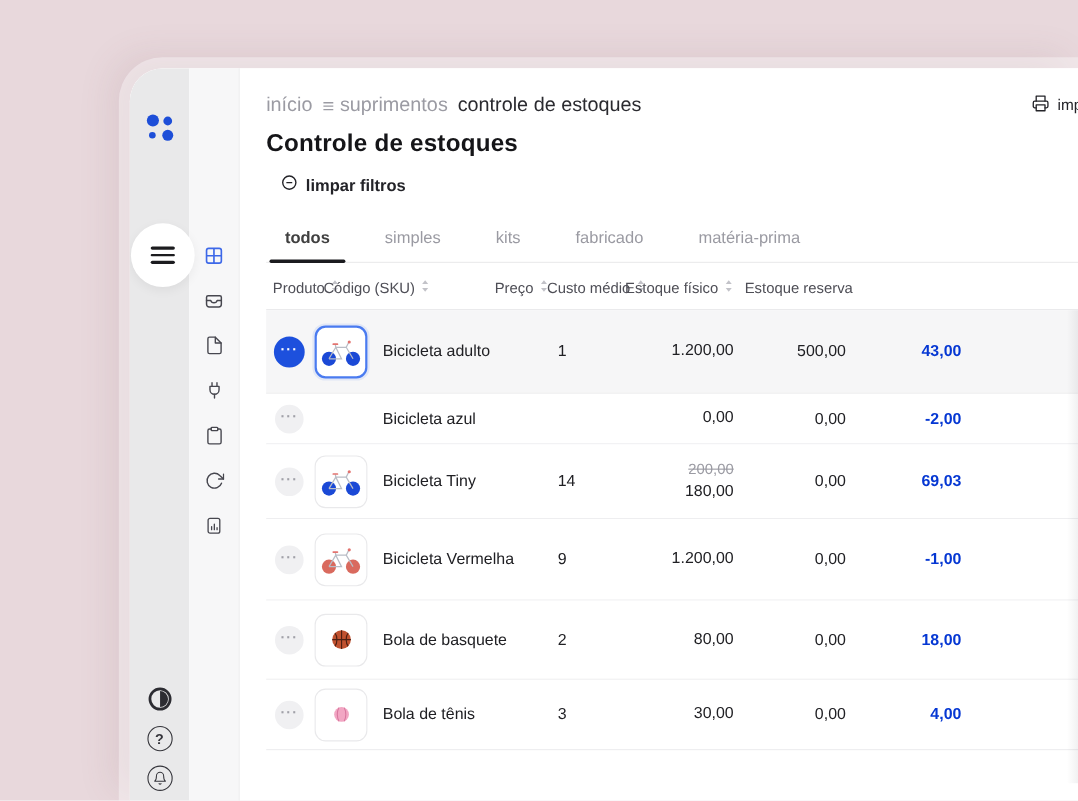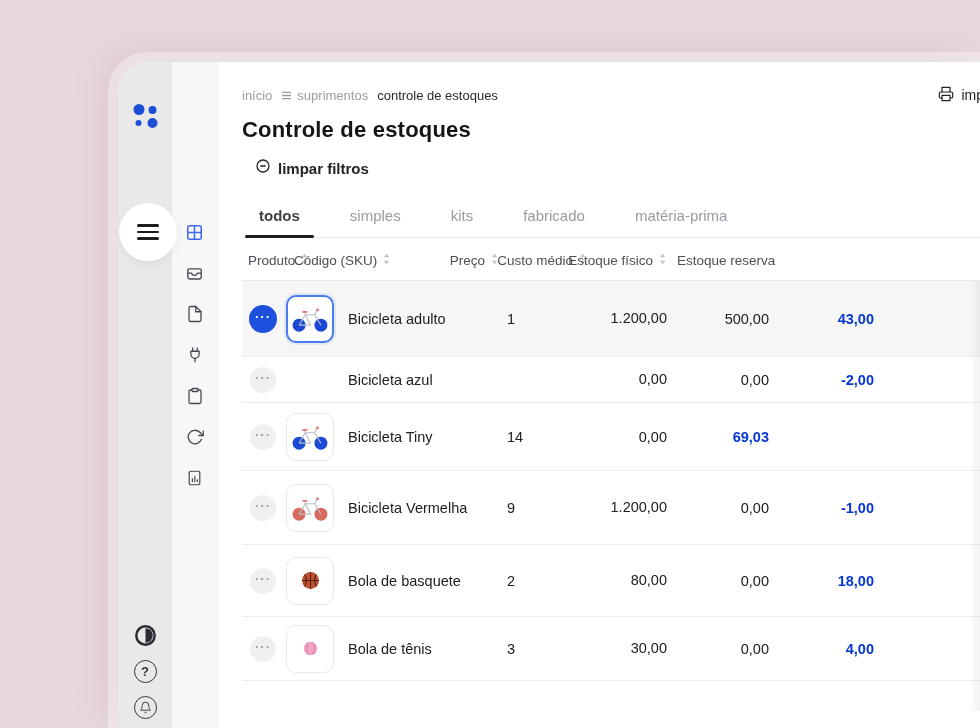--- a/index.html
+++ b/index.html
@@ -32,21 +32,21 @@
   .icon-col { position:absolute; left:54px; top:0; bottom:0; width:46px; background:#f7f7f8;
     border-right:1px solid #ededef; display:flex; flex-direction:column; align-items:center;
     padding-top:158px; gap:17px; }
   .side-icon { width:24px; height:24px; display:flex; align-items:center; justify-content:center;
     color:#47474f; cursor:pointer; }
   .side-icon.active { color:#3d68e8; }
 
   
   .main { position:absolute; left:100px; top:0; right:0; bottom:0; background:#fff; padding:24px 0 0 24px; overflow:hidden; }
   .topbar { display:flex; align-items:center; justify-content:space-between; padding-right:0; height:18px; }
-  .breadcrumb { display:flex; align-items:flex-end; gap:9px; font-size:13px; color:#9b9ba3; }
+  .breadcrumb { display:flex; align-items:flex-end; gap:9px; font-size:18px; color:#9b9ba3; }
   .crumb { cursor:pointer; display:flex; align-items:center; gap:5px; }
   .crumb.current { color:#2a2a2f; font-weight:500; cursor:default; }
   .print-btn { display:flex; align-items:center; gap:7px; font-size:14px; font-weight:500;
     color:#242429; background:none; border:none; cursor:pointer; margin-right:-4px; white-space:nowrap; }
 
   .page-title { margin-top:13px; font-size:22px; font-weight:700; color:#151518; letter-spacing:.2px; }
 
   .controls { margin-top:15px; display:flex; align-items:center; }
   .search-box { width:523px; height:37px; background:#f7f7f8; border:1px solid #e7e7e9; border-radius:8px;
     display:flex; align-items:center; padding:0 5px 0 14px; gap:9px; }
@@ -337,20 +337,24 @@
                       <path d="M8.5 21 15 10h10l6.5 11M15 10l5.5 11h-12"></path>
                       <path d="M25 10l2.2-4.4M15 10l-.4-2.6"></path>
                     </g>
                     <path d="M12.6 7h4" stroke="#e2736f" stroke-width="1.6" stroke-linecap="round"></path>
                     <circle cx="27.9" cy="4.9" r="1.5" fill="#e2736f"></circle>
                   </svg>
                 </span>
               </div>
     <div class="cell c-name">Bicicleta Tiny</div>
     <div class="cell c-sku">14</div>
+    <div class="cell c-price has-old">
+      <span class="price-old">200,00</span>
+      <span class="price-new">180,00</span>
+    </div>
     <div class="cell c-cost">0,00</div>
     <div class="cell c-stock">69,03</div>
     <div class="cell c-reserve"></div>
   </div>
             <div class="trow gridrow">
     <div class="cell c-action">
       <button class="dots-btn">
         <span class="dots">···</span>
       </button>
     </div>

